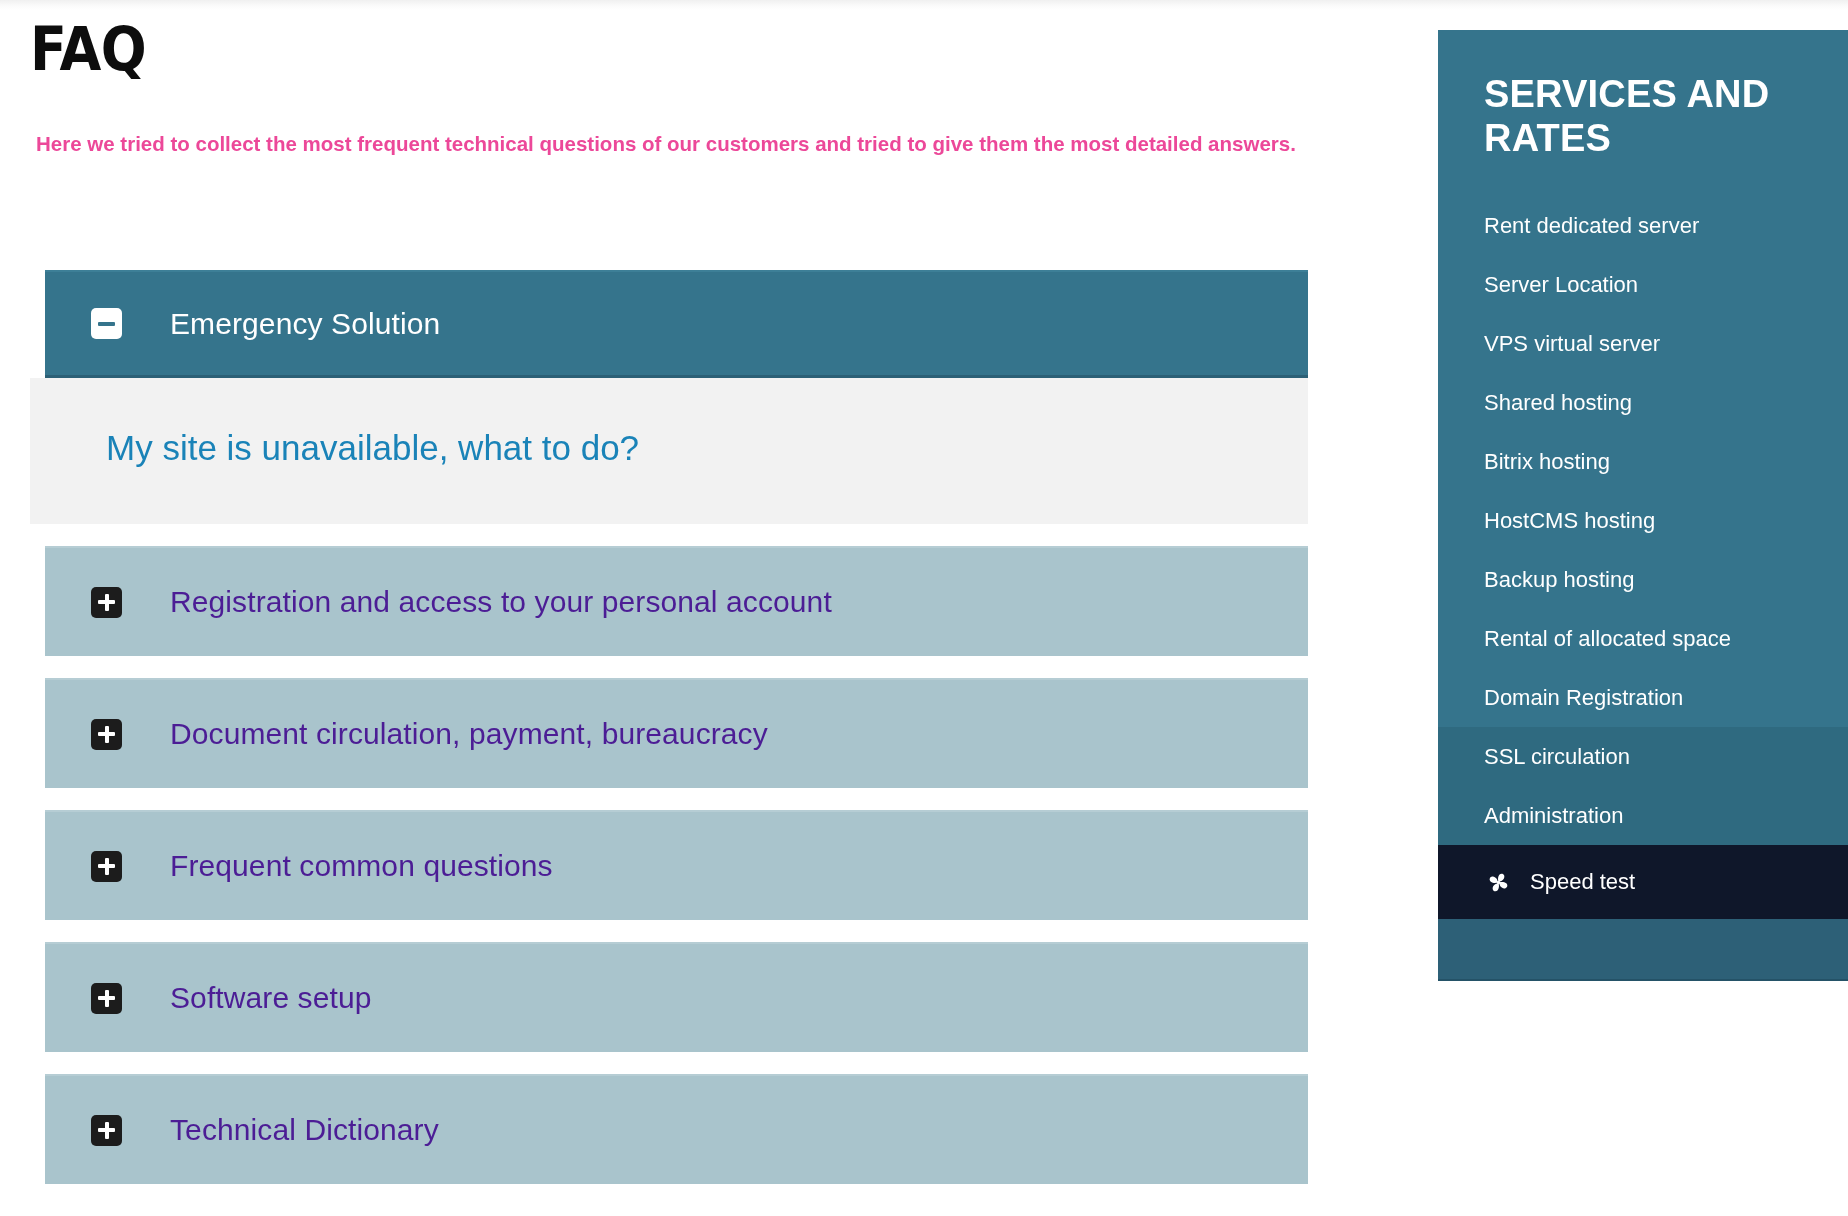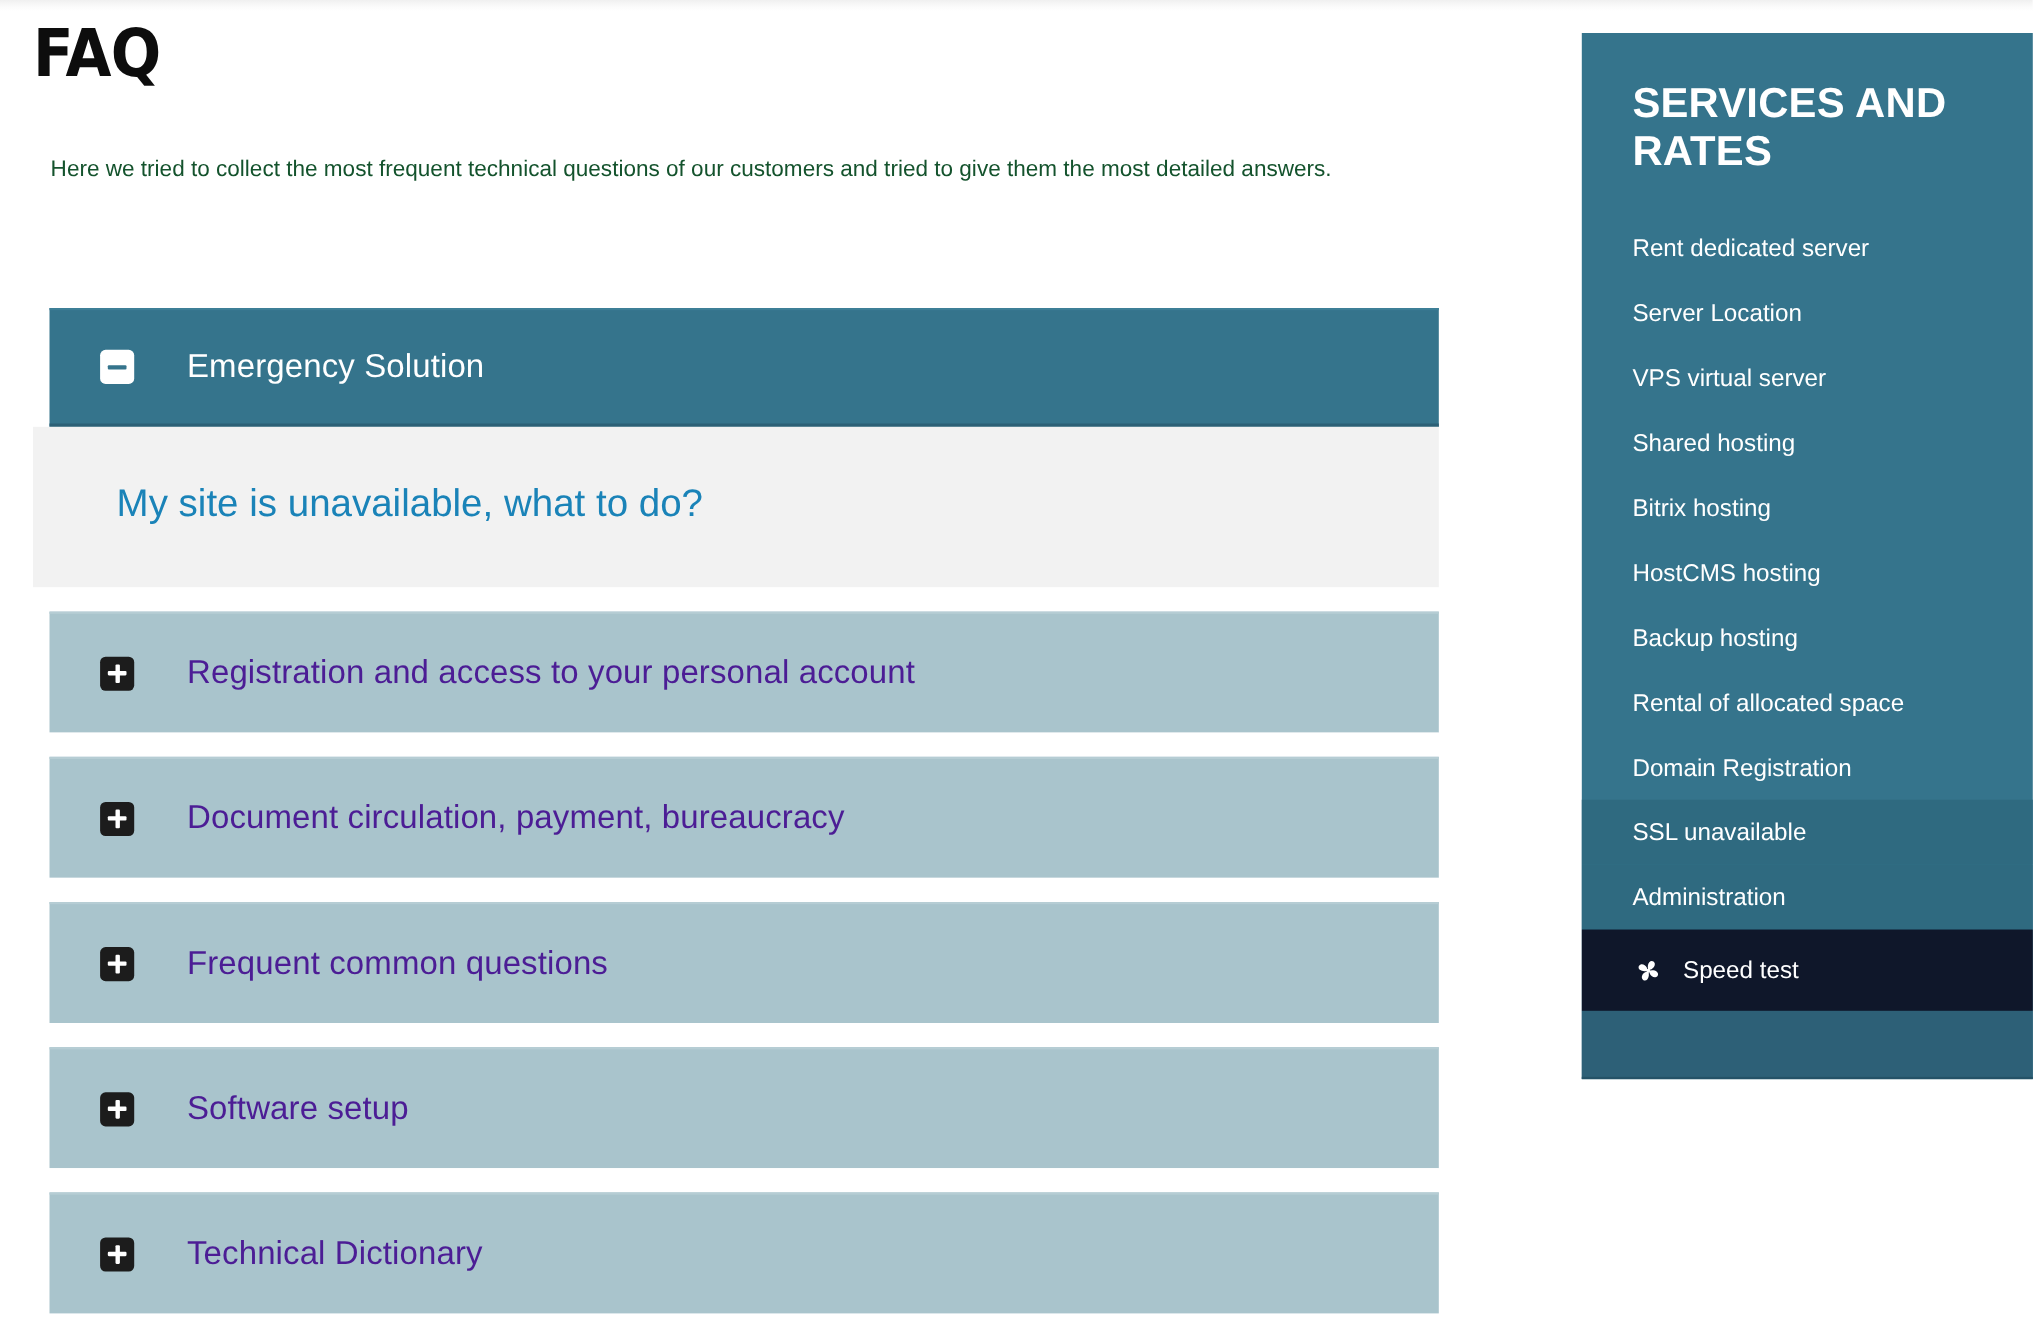--- a/index.html
+++ b/index.html
@@ -45,27 +45,27 @@
     padding-top: 16px;
     font-family: "DejaVu Sans Condensed", "Liberation Sans Narrow", "Liberation Sans", sans-serif;
     font-size: 60px;
     font-weight: 700;
     letter-spacing: -0.5px;
     color: #0d0d0d;
     line-height: 1.1;
   }
 
   .intro {
-    margin: 16px;
+    margin: 6px;
     padding-top: 42px;
     width: 1270px;
     font-size: 20.5px;
     line-height: 1.37;
-    color: #14532d;
-    font-weight: 400;
+    color: #ec4899;
+    font-weight: 700;
   }
 
   
   .accordion {
     margin-top: 112px;
     width: 1278px;
   }
 
   .acc-item { margin-bottom: 0; }
 
@@ -334,21 +334,21 @@
             <span>Rental of allocated space</span>
           </a>
         </li>
       <li>
           <a class="sidebar-item">
             <span>Domain Registration</span>
           </a>
         </li>
       <li>
           <a class="sidebar-item dim">
-            <span>SSL unavailable</span>
+            <span>SSL circulation</span>
           </a>
         </li>
       <li>
           <a class="sidebar-item dim">
             <span>Administration</span>
           </a>
         </li>
       <li>
         <a class="sidebar-item active">
           <span class="fan-icon">

